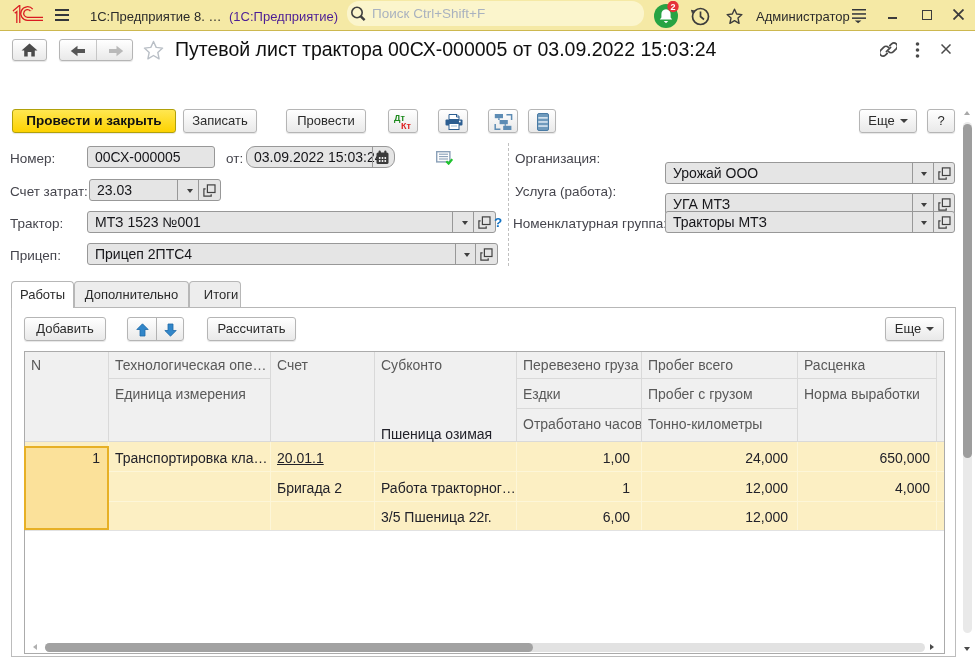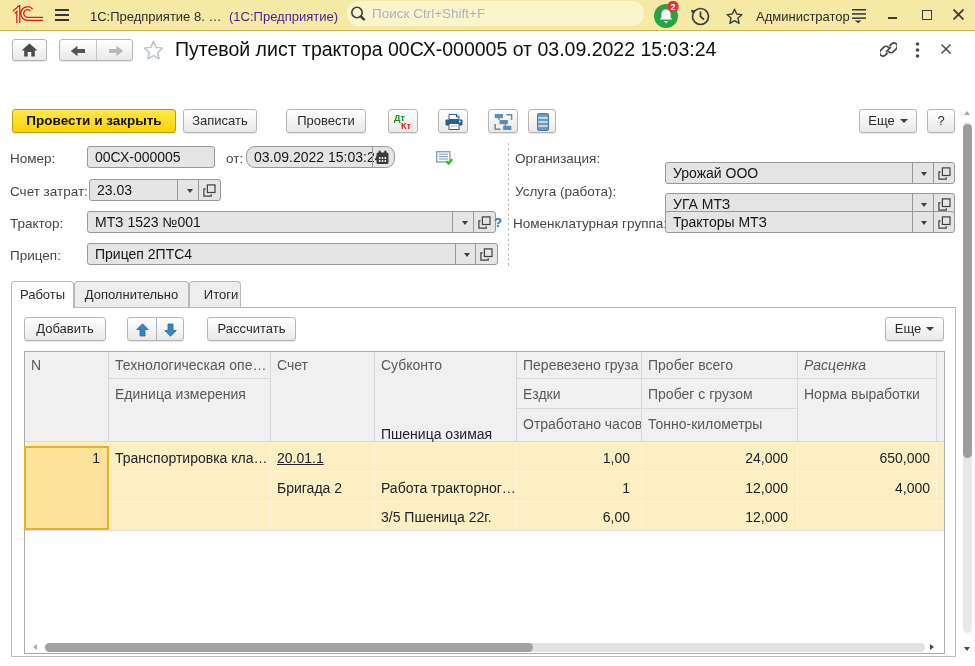--- a/index.html
+++ b/index.html
@@ -353,21 +353,21 @@
 <div id="tbl"></div>
 
 <div class="hcell" style="left:25px;top:352px;width:919px;height:89px;"></div>
 
 <div class="hcell" style="left:31px;top:357px;background:none;">N</div>
 <div class="hcell" style="left:115px;top:357px;background:none;">Технологическая опе…</div>
 <div class="hcell" style="left:277px;top:357px;background:none;">Счет</div>
 <div class="hcell" style="left:381px;top:357px;background:none;">Субконто</div>
 <div class="hcell" style="left:523px;top:357px;background:none;">Перевезено груза</div>
 <div class="hcell" style="left:648px;top:357px;background:none;">Пробег всего</div>
-<div class="hcell" style="left:804px;top:357px;background:none;font-style:italic;">Расценка</div>
+<div class="hcell" style="left:804px;top:357px;background:none;">Расценка</div>
 <div class="hcell" style="left:115px;top:386px;background:none;">Единица измерения</div>
 <div class="hcell" style="left:523px;top:386px;background:none;">Ездки</div>
 <div class="hcell" style="left:648px;top:386px;background:none;">Пробег с грузом</div>
 <div class="hcell" style="left:804px;top:386px;background:none;">Норма выработки</div>
 <div class="hcell" style="left:523px;top:416px;background:none;">Отработано часов</div>
 <div class="hcell" style="left:648px;top:416px;background:none;">Тонно-километры</div>
 
 <div class="gridh" style="left:108px;top:378px;width:162px;"></div>
 <div class="gridh" style="left:516px;top:378px;width:420px;"></div>
 <div class="gridh" style="left:516px;top:408px;width:281px;"></div>

